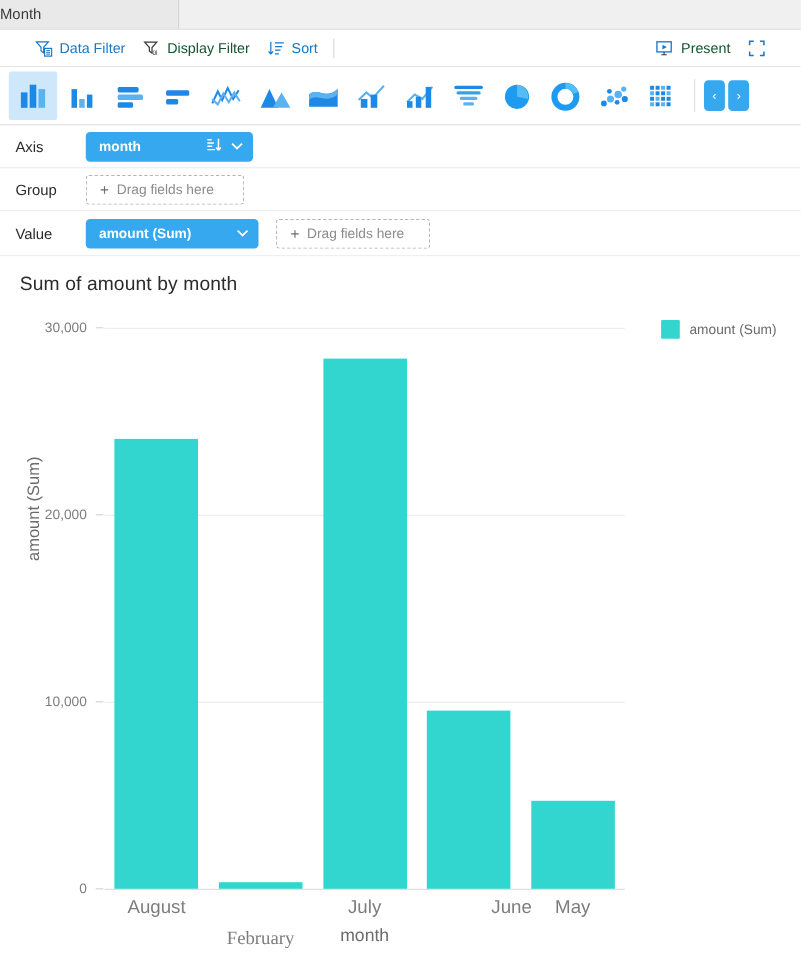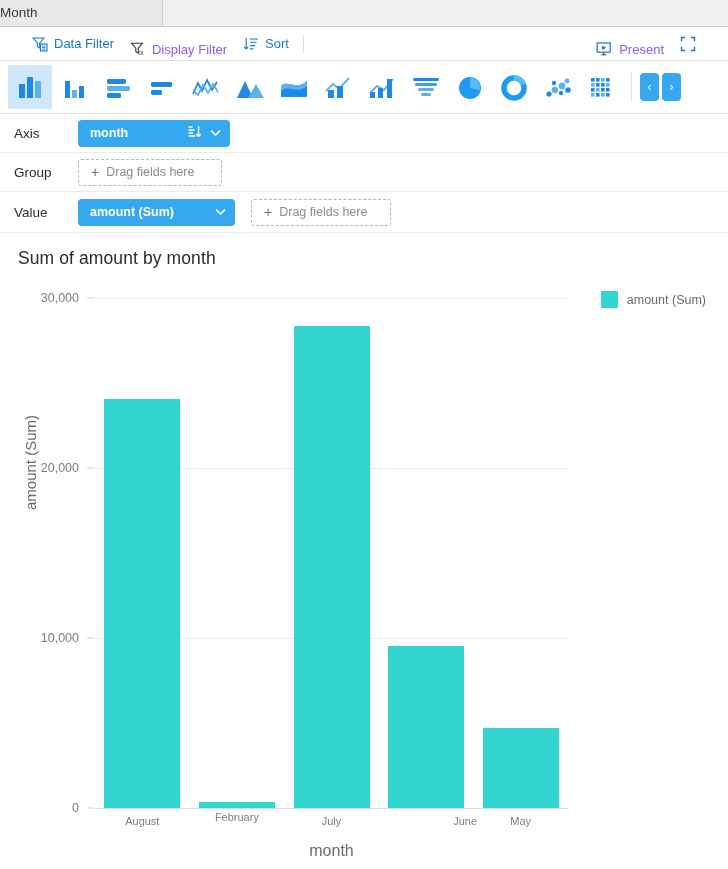--- a/index.html
+++ b/index.html
@@ -40,21 +40,21 @@
   .cmdbar {
     position:absolute; left:0; top:27px; width:728px; height:34px;
     background:#ffffff; border-bottom:1px solid #e3e3e3;
     display:flex; align-items:center; padding:0 24px; gap:0;
   }
   .cmd {
     display:flex; align-items:center; gap:6px; height:26px;
     padding:0 8px; font-size:13px; color:#1878c8; cursor:default;
     white-space:nowrap;
   }
-  .cmd.dark { color:#8b5cf6;align-items:flex-end; }
+  .cmd.dark { color:#14532d; }
   .cmd svg { display:block; }
   .vsep { width:1px; height:18px; background:#d8d8d8; margin:0 6px; }
   .spacer { flex:1; }
 
   
   .typestrip {
     position:absolute; left:0; top:61px; width:728px; height:53px;
     background:#ffffff; border-bottom:1px solid #e0e0e0;
     display:flex; align-items:center; padding:0 8px;
   }
@@ -119,21 +119,21 @@
   .ytick {
     position:absolute; right:0; width:72px; text-align:right;
     font-size:12.5px; color:#7d7d7d; transform:translateY(-50%);
   }
   .gridline { position:absolute; left:95px; right:160px; height:1px; background:#ececec; }
   .axisline { position:absolute; left:95px; right:160px; height:1px; background:#dcdcdc; }
   .tickmark { position:absolute; width:7px; height:1px; background:#d2d2d2; transform:translateY(-50%); }
 
   .bar { position:absolute; background:#33d6cf; }
   .xtick {
-    position:absolute; font-size:11px; color:#7d7d7d; text-align:center;
+    position:absolute; font-size:17px; color:#7d7d7d; text-align:center;
     transform:translateX(-50%); white-space:nowrap;
   }
   .xlabel {
     position:absolute; font-size:16px; color:#6b6b6b; text-align:center;
     transform:translateX(-50%); white-space:nowrap;
   }
 </style>
 </head>
 <body>
 
@@ -403,21 +403,21 @@
         <div class="ytick" style="top: 405px; left: 7px; width: 72px;">10,000</div>
         <div class="gridline" style="top: 235px;"></div>
         <div class="tickmark" style="left: 87px; top: 235px;"></div>
         <div class="ytick" style="top: 235px; left: 7px; width: 72px;">20,000</div>
         <div class="gridline" style="top: 65px;"></div>
         <div class="tickmark" style="left: 87px; top: 65px;"></div>
         <div class="ytick" style="top: 65px; left: 7px; width: 72px;">30,000</div>
         <div class="bar" title="August: 24060" style="left: 104.3px; width: 76px; top: 165.98px; height: 409.02px; background: rgb(51, 214, 207);"></div>
         <div class="xtick" style="left: 142.3px; top: 582px;">August</div>
         <div class="bar" title="February: 350" style="left: 198.9px; width: 76px; top: 569.05px; height: 5.95px; background: rgb(51, 214, 207);"></div>
-        <div class="xtick" style="left: 236.9px; top: 578px;">February</div>
+        <div class="xtick" style="left: 236.9px; top: 610px; font-family: Liberation Serif, serif;">February</div>
         <div class="bar" title="July: 28350" style="left: 293.5px; width: 76px; top: 93.05px; height: 481.95px; background: rgb(51, 214, 207);"></div>
         <div class="xtick" style="left: 331.5px; top: 582px;">July</div>
         <div class="bar" title="June: 9530" style="left: 388.1px; width: 76px; top: 412.99px; height: 162.01px; background: rgb(51, 214, 207);"></div>
         <div class="xtick" style="left: 426.1px; top: 582px; margin-left: 39px;">June</div>
         <div class="bar" title="May: 4700" style="left: 482.7px; width: 76px; top: 495.1px; height: 79.9px; background: rgb(51, 214, 207);"></div>
         <div class="xtick" style="left: 520.7px; top: 582px;">May</div>
         <div class="xlabel" style="left: 331.5px; top: 609px;">month</div>
       </div>
   </div>
 

